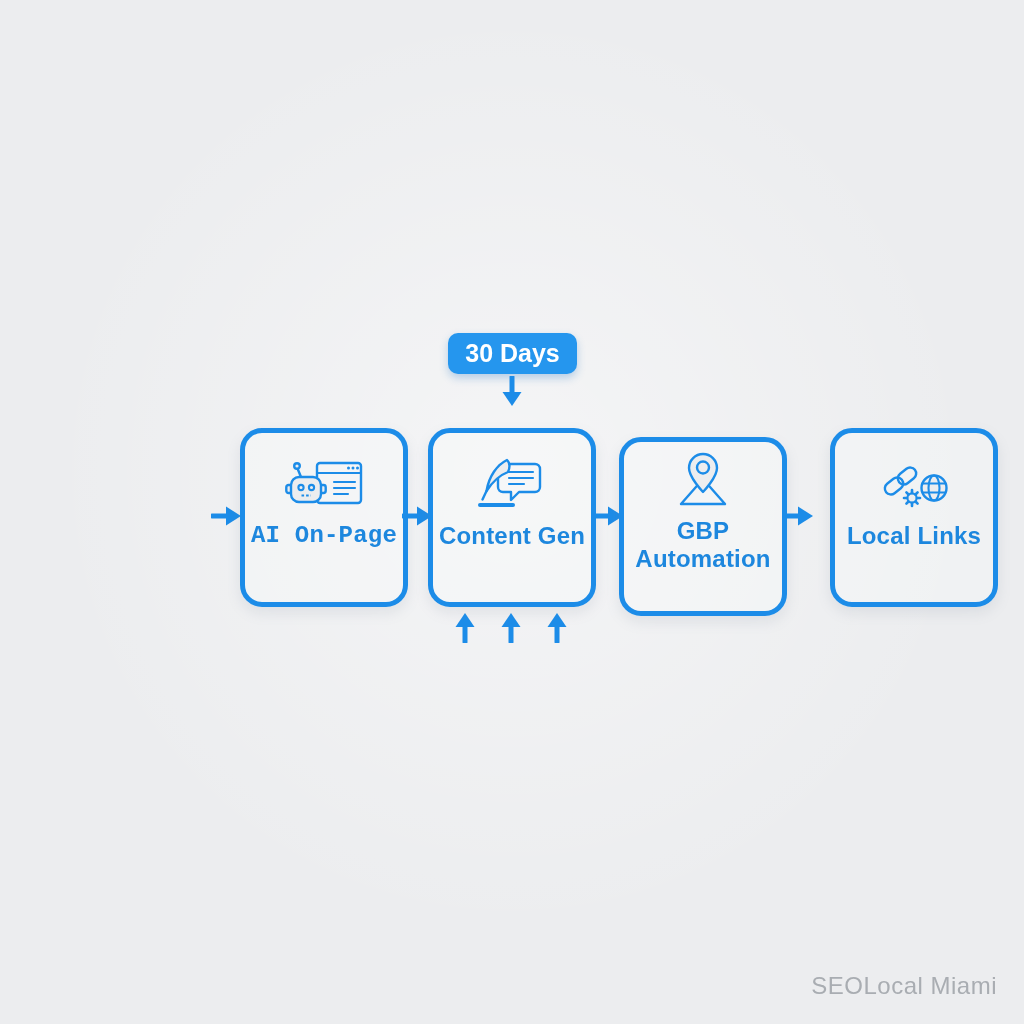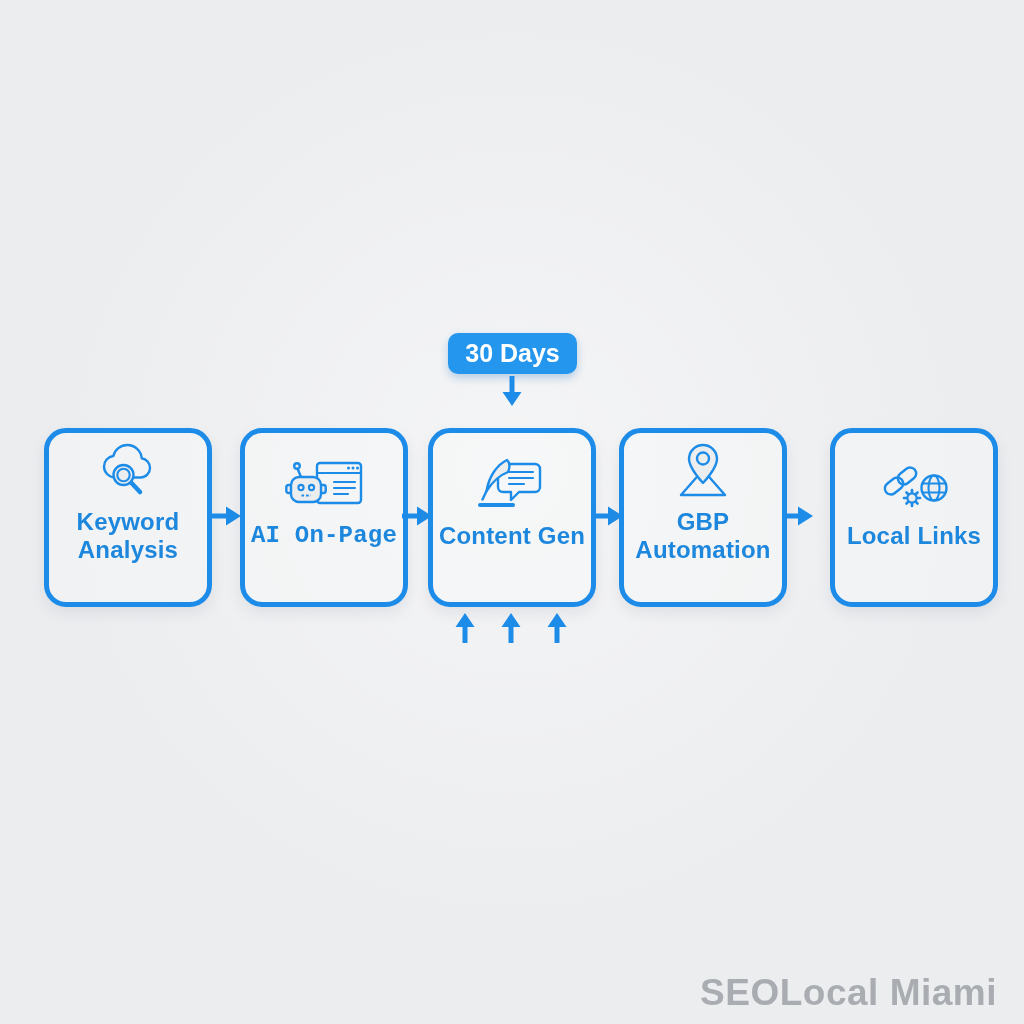--- a/index.html
+++ b/index.html
@@ -42,45 +42,36 @@
     border-radius:10px;
     display:flex; align-items:center; justify-content:center;
     color:#ffffff; font-weight:700; white-space:nowrap;
     box-shadow:0 4px 9px rgba(40,120,200,0.30);
   }
   .badge-top { left:448px; top:333px; width:129px; height:41px; font-size:25px; }
   .badge-bottom { left:411px; top:644px; width:188px; height:42px; font-size:24px; }
   .watermark {
     position:absolute; right:27px; top:972px;
     color:var(--watermark,#a9adb2);
-    font-size:37px; font-weight:700; letter-spacing:0.5px;
+    font-size:24px; font-weight:400; letter-spacing:0.5px;
   }
 </style>
 </head>
 <body>
 
 <div class="canvas">
 
   <div class="badge badge-top">
     <span>30 Days</span>
   </div>
   <svg class="v-arrow" style="left:499px; top:376px;" width="26" height="30" viewBox="0 0 26 30">
     <line x1="13" y1="1" x2="13" y2="18" stroke="currentColor" stroke-width="5" stroke-linecap="round"></line>
     <polygon class="f" points="3.5,16 13,30 22.5,16"></polygon>
   </svg>
 
-  <div class="step-box" style="left:44px;">
-    <svg class="step-icon" width="64" height="58" viewBox="0 0 64 58">
-      <path class="s" d="M19.5 35.5 C 13 35.5 8 30.5 8 24.5 C 8 19 12 14.7 17.3 14 C 18.8 7.7 24.5 3 31.3 3 C 38.9 3 45.1 8.8 45.7 16.2 C 50.4 17 54 21.1 54 26 C 54 31.2 49.8 35.5 44.6 35.5 Z"></path>
-      <circle class="m" cx="27.5" cy="33" r="10"></circle>
-      <circle class="s2" cx="27.5" cy="33" r="6.2"></circle>
-      <line x1="35.5" y1="41" x2="44" y2="50" stroke="currentColor" stroke-width="4.5" stroke-linecap="round"></line>
-    </svg>
-    <div class="step-label">Keyword Analysis</div>
-  </div>
 
   <svg class="connector" style="left:211px; top:503px;" width="30" height="26" viewBox="0 0 30 26">
     <line x1="1" y1="13" x2="17" y2="13" stroke="currentColor" stroke-width="5" stroke-linecap="round"></line>
     <polygon class="f" points="15,3.5 30,13 15,22.5"></polygon>
   </svg>
 
   <div class="step-box" style="left:240px;font-family:Liberation Mono, monospace;">
     <svg class="step-icon" width="80" height="58" viewBox="0 0 80 58">
       <rect class="s" x="33" y="7" width="44" height="40" rx="3"></rect>
       <line class="s2" x1="33" y1="17" x2="77" y2="17"></line>
@@ -118,21 +109,21 @@
       <line x1="3" y1="49" x2="36" y2="49" stroke="currentColor" stroke-width="4" stroke-linecap="round"></line>
     </svg>
     <div class="step-label">Content Gen</div>
   </div>
 
   <svg class="connector" style="left:593px; top:503px;" width="30" height="26" viewBox="0 0 30 26">
     <line x1="1" y1="13" x2="17" y2="13" stroke="currentColor" stroke-width="5" stroke-linecap="round"></line>
     <polygon class="f" points="15,3.5 30,13 15,22.5"></polygon>
   </svg>
 
-  <div class="step-box" style="left:619px;">
+  <div class="step-box" style="left:619px;margin-top:9px;">
     <svg class="step-icon" width="64" height="58" viewBox="0 0 64 58">
       <path class="s" d="M10 53 L32 28 L54 53 Z"></path>
       <path class="m" d="M32 3 C 24.3 3 18 9.3 18 17 C 18 26.5 32 41 32 41 C 32 41 46 26.5 46 17 C 46 9.3 39.7 3 32 3 Z"></path>
       <circle class="s" cx="32" cy="16.5" r="6"></circle>
     </svg>
     <div class="step-label">GBP Automation</div>
   </div>
 
   <svg class="connector" style="left:783px; top:503px;" width="30" height="26" viewBox="0 0 30 26">
     <line x1="1" y1="13" x2="17" y2="13" stroke="currentColor" stroke-width="5" stroke-linecap="round"></line>

